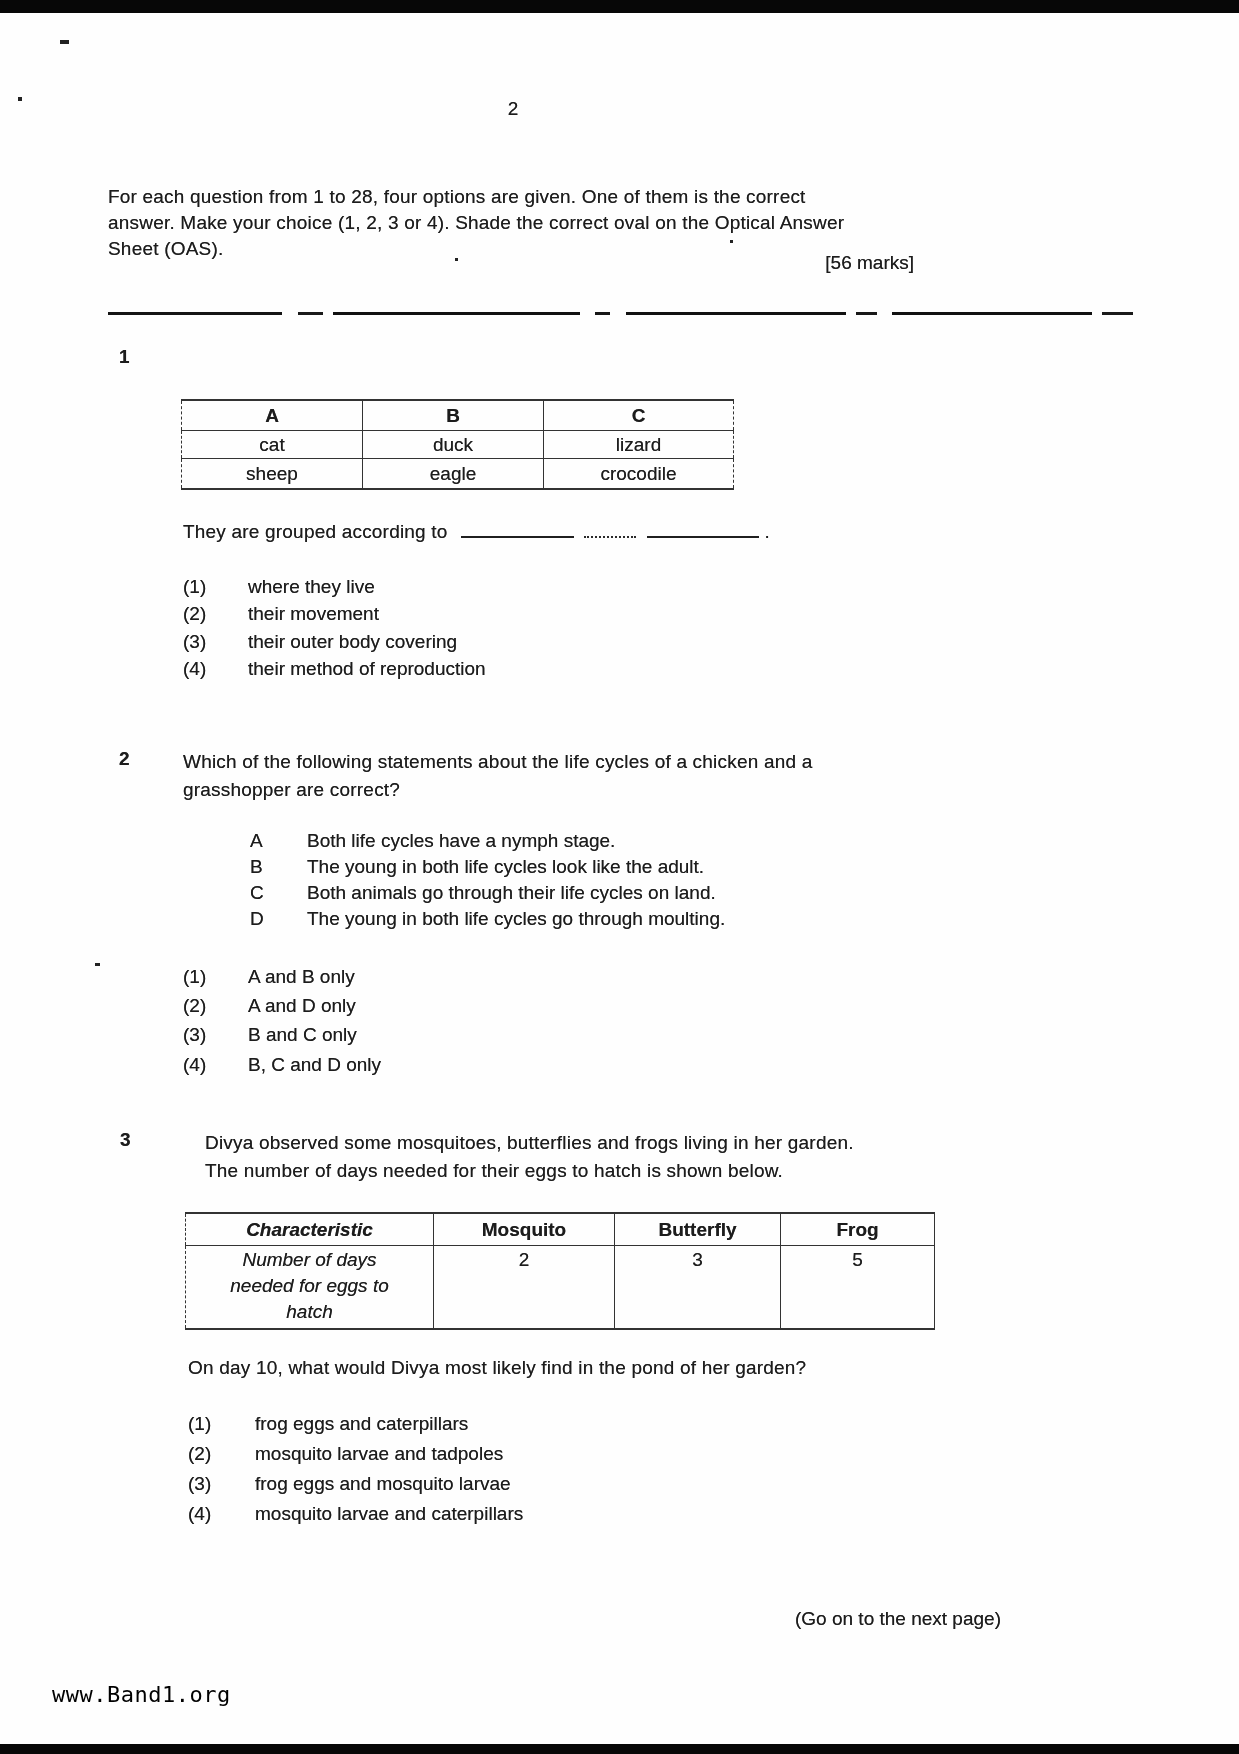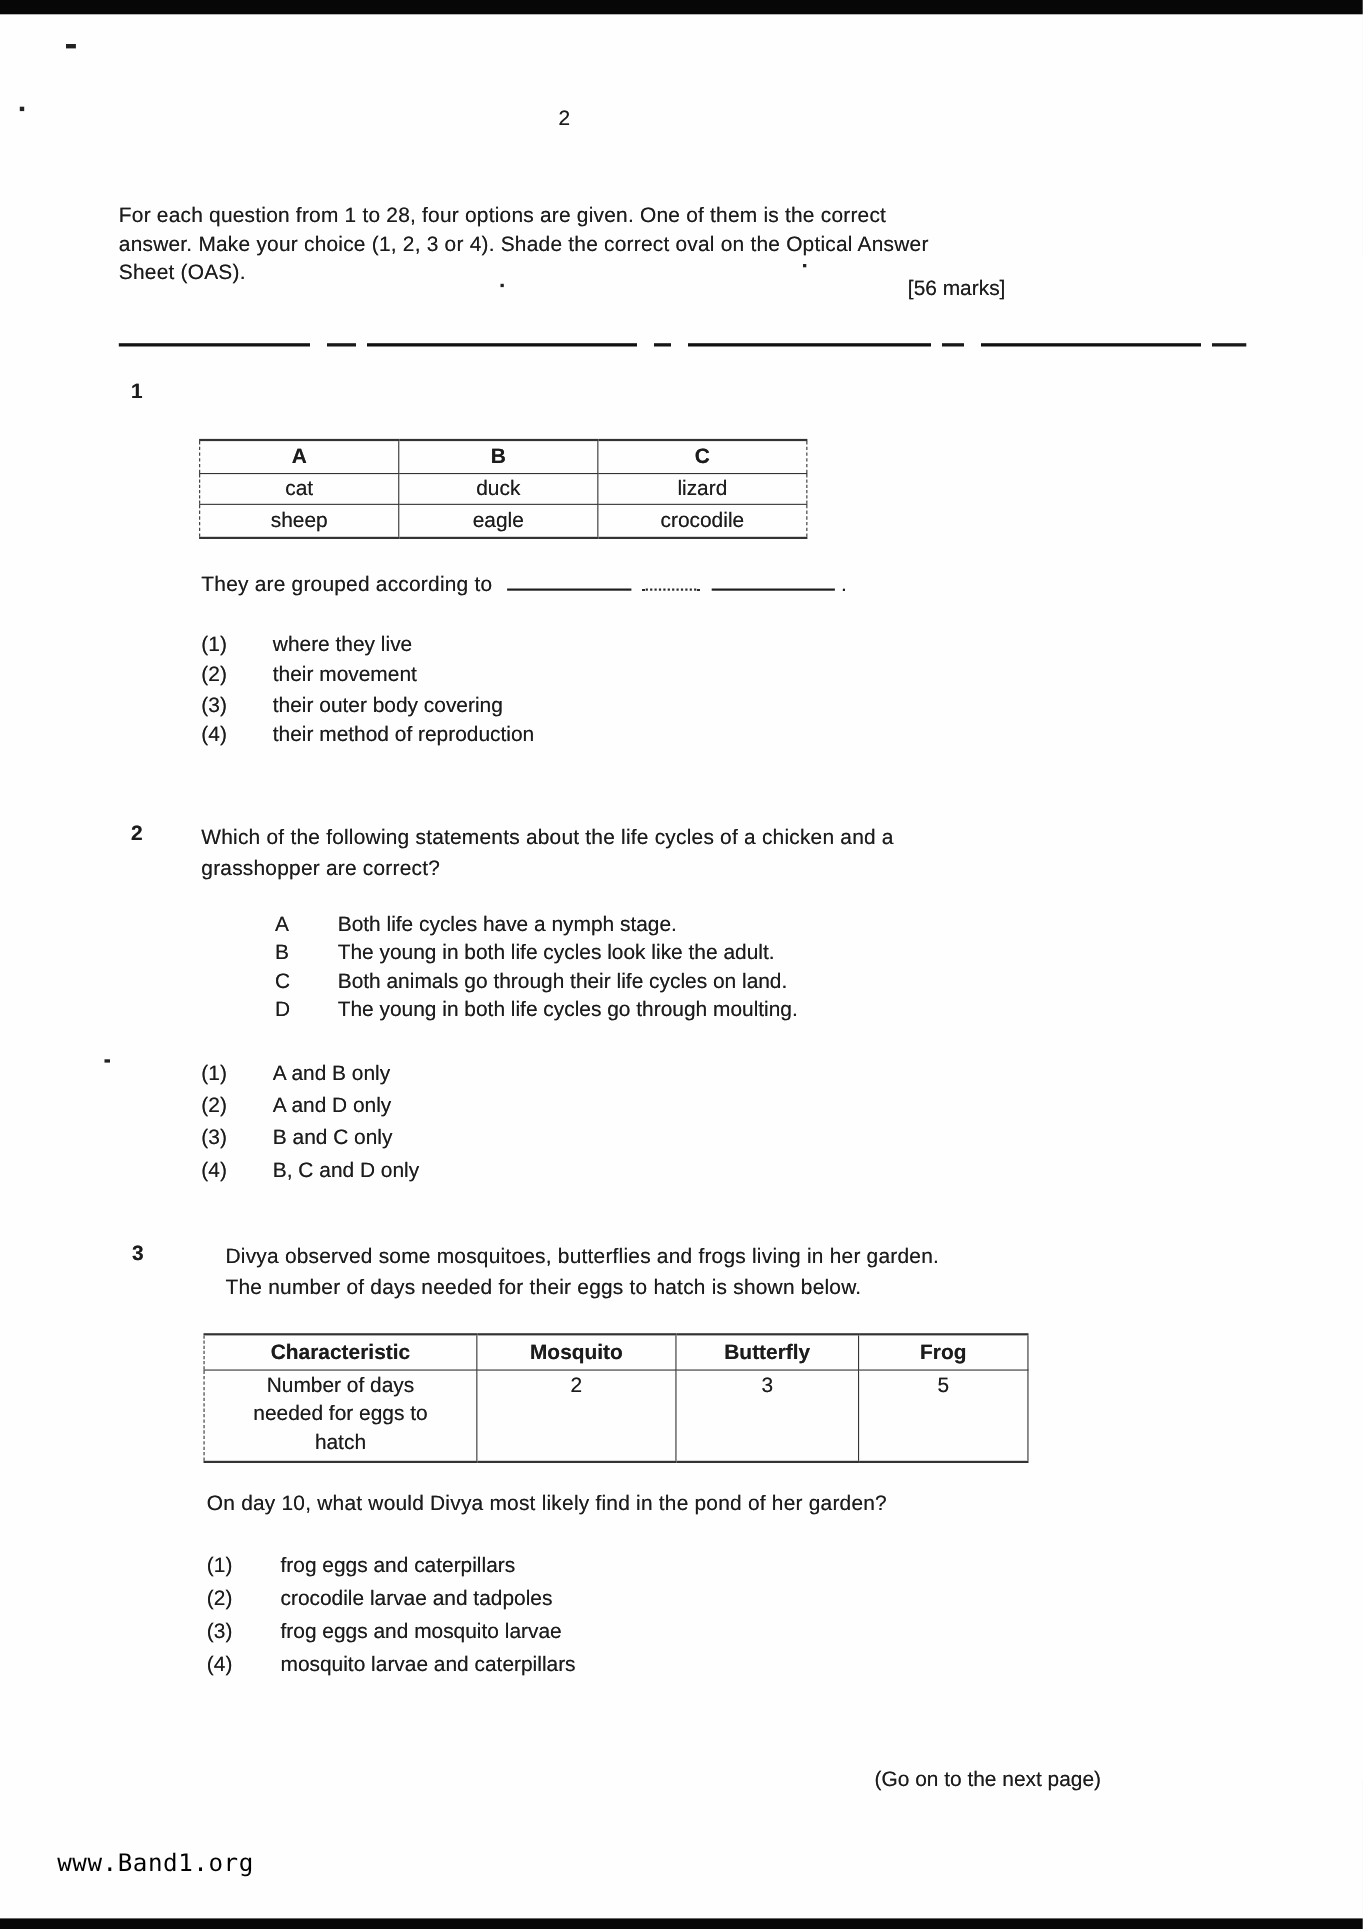--- a/index.html
+++ b/index.html
@@ -37,21 +37,21 @@
   .t1 td { border:1.6px solid #333; text-align:center; padding:0; }
   .t1 tr td:first-child { border-left-style:dashed; border-left-width:1.3px; }
   .t1 tr td:last-child { border-right-style:dashed; border-right-width:1.3px; }
   .t1 tr td:nth-child(3) { border-left-style:dashed; }
   .t1 .hdr td { font-weight:bold; height:29px; border-top-width:2px; }
   .t1 .r1 td { height:27px; }
   .t1 .r2 td { height:29px; border-bottom-width:2px; }
   
   .t3 { border-collapse:collapse; table-layout:fixed; font-size:19px; }
   .t3 td { border:1.6px solid #333; text-align:center; padding:0; }
-  .t3 tr td:first-child { border-left-style:dashed; border-left-width:1.3px; }
+  .t3 tr td:first-child { border-left-style:dashed; border-left-width:1.3px;font-style:italic; }
   .t3 tr td:nth-child(3) { border-left-width:1px; }
   .t3 tr td:nth-child(4) { border-left-style:dashed; }
   .t3 .hdr td { font-weight:bold; height:31px; border-top-width:2px; }
   .t3 .data td { height:79px; vertical-align:top; border-bottom-width:2px;margin-top:15px; }
   .t3 .rowlabel { line-height:26px; padding-top:1px; }
   .t3 .val { padding-top:3px; }
   .blank-solid { display:inline-block; height:15px; border-bottom:2px solid #1f1f1f; vertical-align:baseline; }
   .blank-dot { display:inline-block; height:15px; border-bottom:2.5px dotted #2a2a2a; vertical-align:baseline; }
   .footer-note { font-size:19px; }
   .watermark { font-family:"DejaVu Sans Mono", monospace; font-size:22px; color:#000000; text-shadow:none; letter-spacing:0.5px; }
@@ -202,21 +202,21 @@
 
   <div class="abs qtext" style="left:188px; top:1354px; width:780px;">On day 10, what would Divya most likely find in the pond of her garden?</div>
 
   <div class="abs" style="left:188px; top:1413px; width:600px;">
     <div class="optrow" style="height:30px;">
       <span class="optlabel" style="flex-basis:67px;">(1)</span>
       <span>frog eggs and caterpillars</span>
     </div>
     <div class="optrow" style="height:30px;">
       <span class="optlabel" style="flex-basis:67px;">(2)</span>
-      <span>crocodile larvae and tadpoles</span>
+      <span>mosquito larvae and tadpoles</span>
     </div>
     <div class="optrow" style="height:30px;">
       <span class="optlabel" style="flex-basis:67px;">(3)</span>
       <span>frog eggs and mosquito larvae</span>
     </div>
     <div class="optrow" style="height:30px;">
       <span class="optlabel" style="flex-basis:67px;">(4)</span>
       <span>mosquito larvae and caterpillars</span>
     </div>
   </div>

